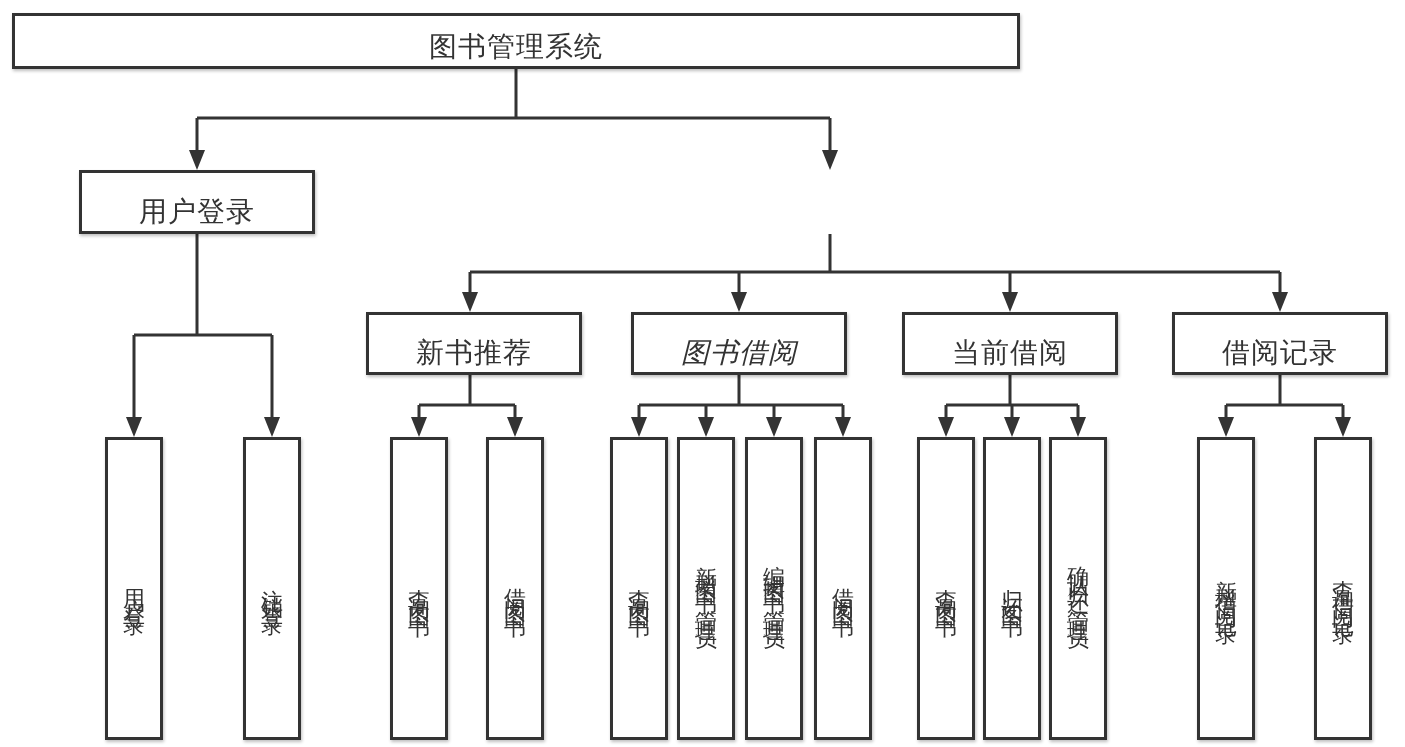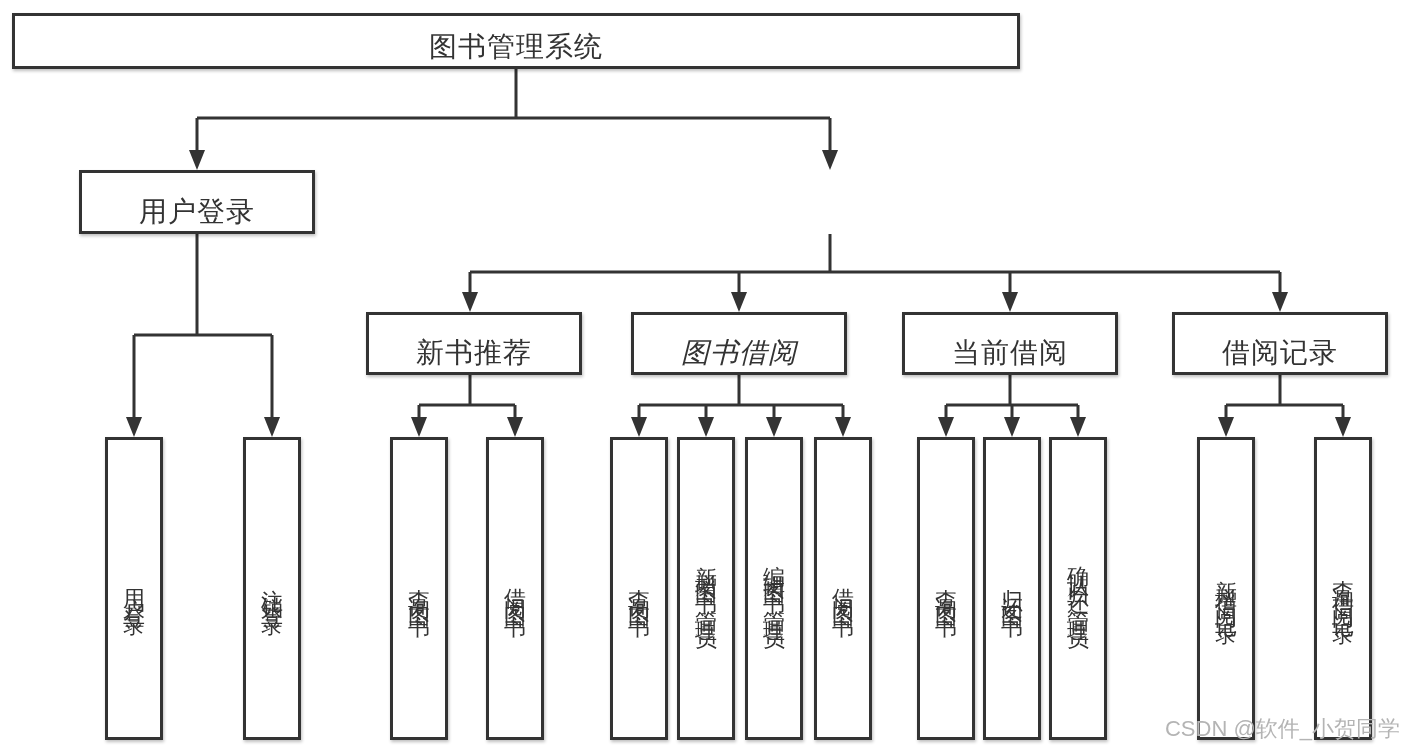--- a/index.html
+++ b/index.html
@@ -158,15 +158,14 @@
     <span class="vtext">确认归还（管理员）</span>
   </div>
 
   <div class="node vbox" style="left:1197px; top:437px; width:58px; height:303px;">
     <span class="vtext">新增借阅记录</span>
   </div>
   <div class="node vbox" style="left:1314px; top:437px; width:58px; height:303px;">
     <span class="vtext">查询借阅记录</span>
   </div>
 
-  <div class="watermark">CSDN @软件_小贺同学</div>
 
 </div>
 
 </body></html>

